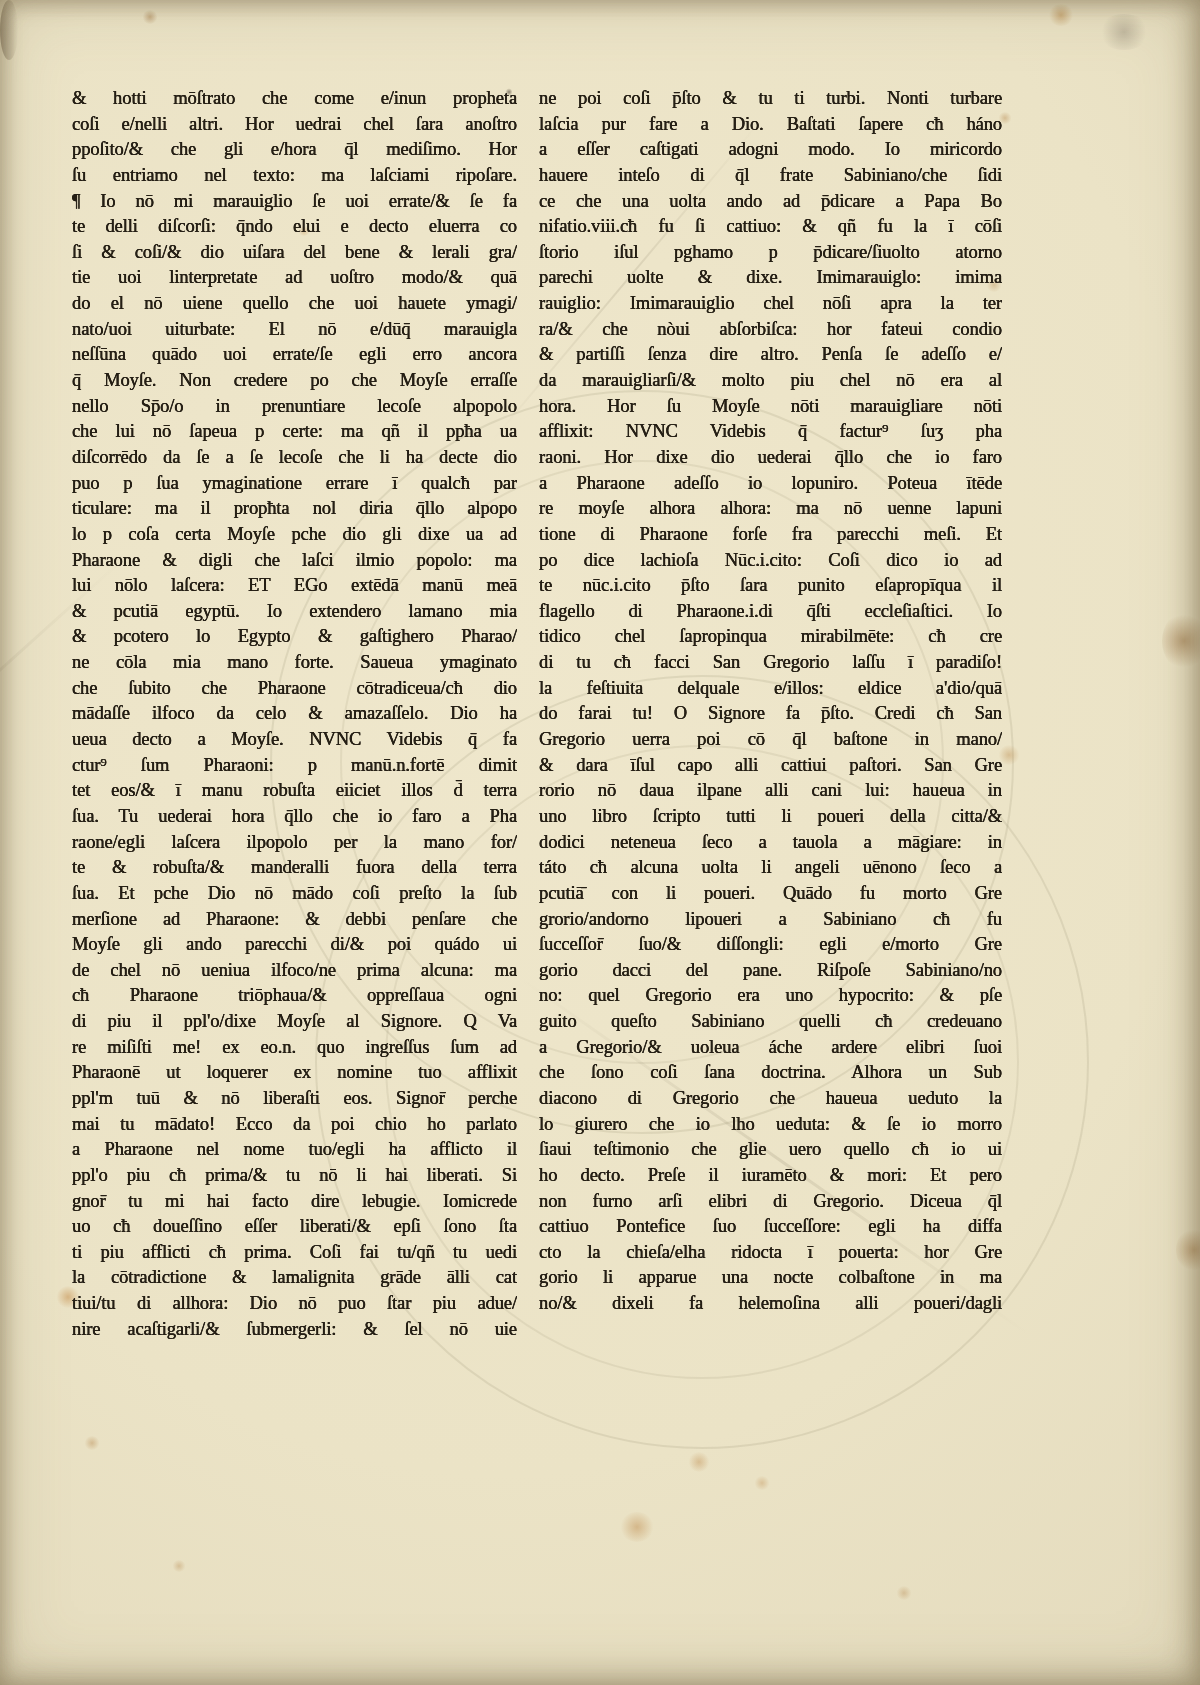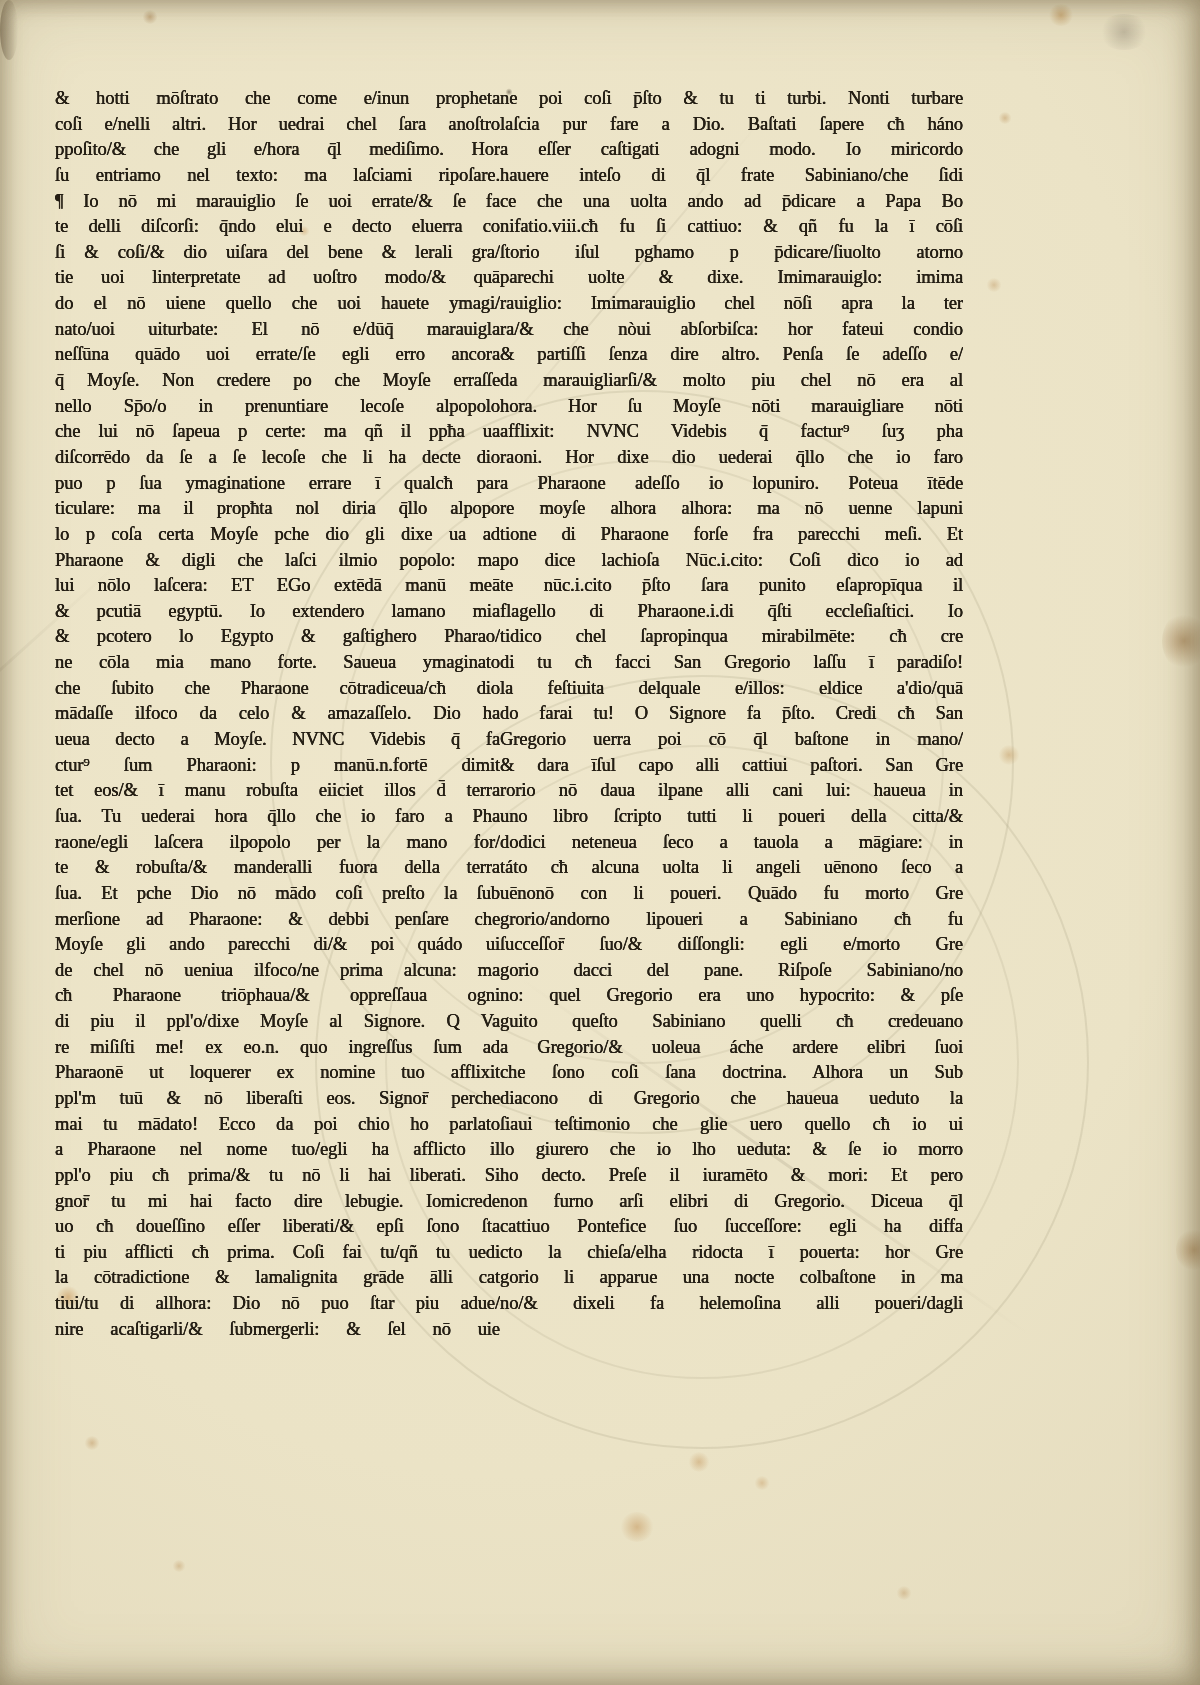--- a/index.html
+++ b/index.html
@@ -14,22 +14,22 @@
   .page::after{
     content:"";position:absolute;inset:0;pointer-events:none;
     box-shadow:
       inset 0 0 70px rgba(120,104,70,.22),
       inset -10px 0 26px rgba(110,95,62,.28),
       inset 0 -12px 30px rgba(110,95,62,.20),
       inset 6px 0 18px rgba(110,95,62,.16),
       inset 0 6px 16px rgba(110,95,62,.14);
   }
   .textblock{
-    position:absolute;top:86px;left:55px;
-    display:flex;
+    position:absolute;top:86px;left:72px;
+    display:flex;gap:22px;
   }
   .col{color:#251f15;}
   .col-left{width:445px;}
   .col-right{width:463px;}
   .line{
     height:25.65px;line-height:25.65px;
     font-size:18.5px;
     letter-spacing:-0.1px;
     text-align:justify;
     text-align-last:justify;
@@ -152,31 +152,31 @@
         <div class="line">tidico chel ſapropinqua mirabilmēte: cħ cre</div>
         <div class="line">di tu cħ facci San Gregorio laſſu ī paradiſo!</div>
         <div class="line">la feſtiuita delquale e/illos: eldice a'dio/quā</div>
         <div class="line">do farai tu! O Signore fa p̄ſto. Credi cħ San</div>
         <div class="line">Gregorio uerra poi cō q̄l baſtone in mano/</div>
         <div class="line">&amp; dara īſul capo alli cattiui paſtori. San Gre</div>
         <div class="line">rorio nō daua ilpane alli cani lui: haueua in</div>
         <div class="line">uno libro ſcripto tutti li poueri della citta/&amp;</div>
         <div class="line">dodici neteneua ſeco a tauola a māgiare: in</div>
         <div class="line">táto cħ alcuna uolta li angeli uēnono ſeco a</div>
-        <div class="line">uēnonō con li poueri. Quādo fu morto Gre</div>
+        <div class="line">pcutiā̄ con li poueri. Quādo fu morto Gre</div>
         <div class="line">grorio/andorno lipoueri a Sabiniano cħ fu</div>
         <div class="line">ſucceſſor̄ ſuo/&amp; diſſongli: egli e/morto Gre</div>
         <div class="line">gorio dacci del pane. Riſpoſe Sabiniano/no</div>
         <div class="line">no: quel Gregorio era uno hypocrito: &amp; pſe</div>
         <div class="line">guito queſto Sabiniano quelli cħ credeuano</div>
         <div class="line">a Gregorio/&amp; uoleua áche ardere elibri ſuoi</div>
         <div class="line">che ſono coſi ſana doctrina. Alhora un Sub</div>
         <div class="line">diacono di Gregorio che haueua ueduto la</div>
+        <div class="line">lo giurero che io lho ueduta: &amp; ſe io morro</div>
         <div class="line">ſiaui teſtimonio che glie uero quello cħ io ui</div>
-        <div class="line">lo giurero che io lho ueduta: &amp; ſe io morro</div>
         <div class="line">ho decto. Preſe il iuramēto &amp; mori: Et pero</div>
         <div class="line">non furno arſi elibri di Gregorio. Diceua q̄l</div>
         <div class="line">cattiuo Pontefice ſuo ſucceſſore: egli ha diffa</div>
         <div class="line">cto la chieſa/elha ridocta ī pouerta: hor Gre</div>
         <div class="line">gorio li apparue una nocte colbaſtone in ma</div>
         <div class="line">no/&amp; dixeli fa helemoſina alli poueri/dagli</div>
       </div>
   </div>
 
 </div>

